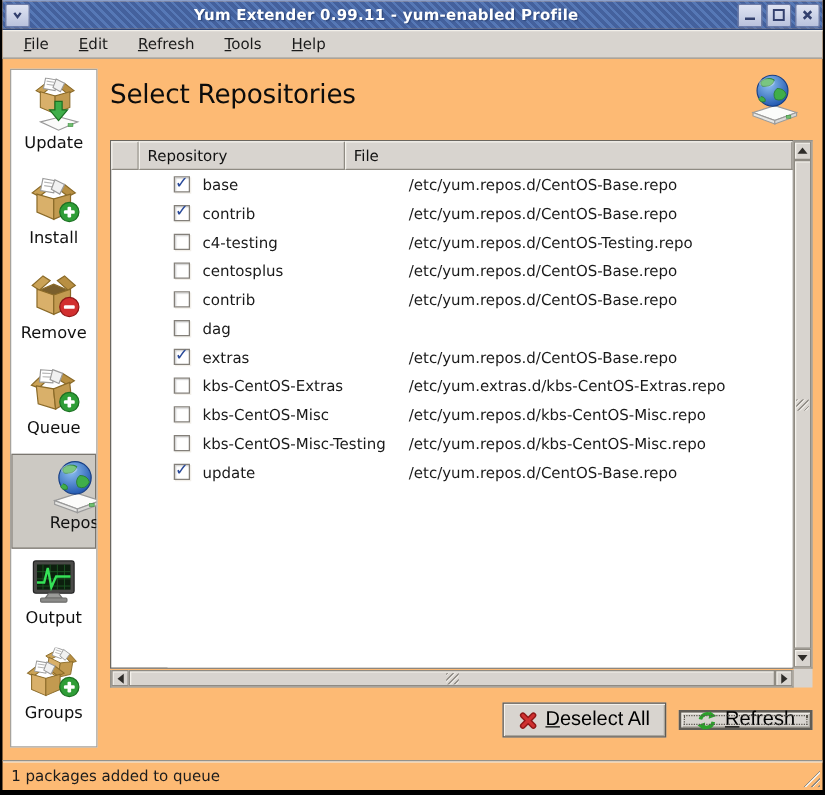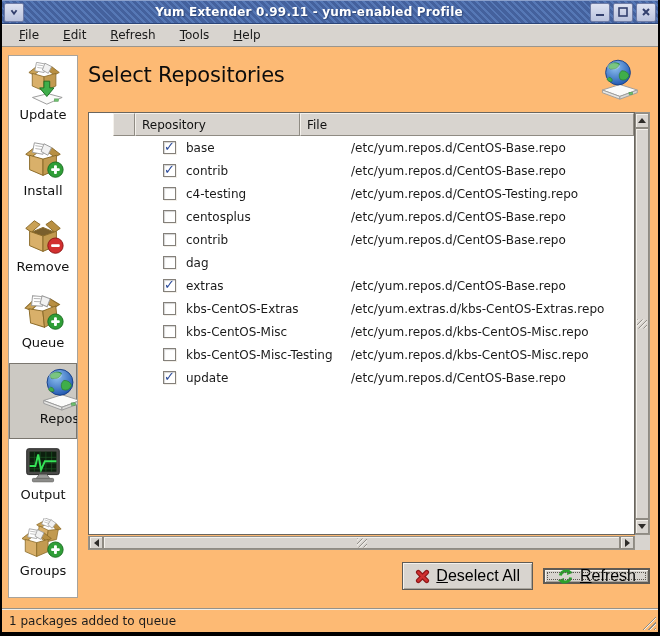--- a/index.html
+++ b/index.html
@@ -38,21 +38,21 @@
   .side-icon { width:46px; height:46px; margin-top:2px; }
   .side-label { font-size:13px; color:#111; margin-top:-1px; }
 
   .main { flex:1; margin:8px 8px 0 10px; display:flex; flex-direction:column; min-width:0; }
   .main-header { height:57px; display:flex; justify-content:space-between; align-items:flex-start; }
   .page-title { font-size:21px; color:#0c0c0c; margin-top:8px; letter-spacing:-.2px; }
   .header-globe { width:44px; height:44px; margin:2px 10px 0 0; }
 
   .table-zone { flex:1; min-height:0; display:grid;
     grid-template-columns:1fr 15px; grid-template-rows:1fr 15px; }
-  .repo-table { border:1px solid #6a665f; background:#fff; display:flex; flex-direction:column; min-height:0;padding-left:24px; }
+  .repo-table { border:1px solid #6a665f; background:#fff; display:flex; flex-direction:column; min-height:0; }
   .thead { height:23px; display:flex; flex:0 0 auto; background:#d8d4cf; }
   .th { border-top:1px solid #f4f1ec; border-left:1px solid #f4f1ec;
     border-bottom:1px solid #8f8b83; border-right:1px solid #8f8b83;
     display:flex; align-items:center; padding-left:6px; font-size:12px; color:#111; }
   .th-check { width:22px; padding-left:0; }
   .th-repo { width:165px; }
   .th-file { flex:1; }
   .tbody { flex:1; overflow:hidden; background:#fff;margin-left:45px; }
   .row { height:23px; display:flex; align-items:center; }
   .c-check { width:22px; display:flex; align-items:center; padding-left:5px; }

